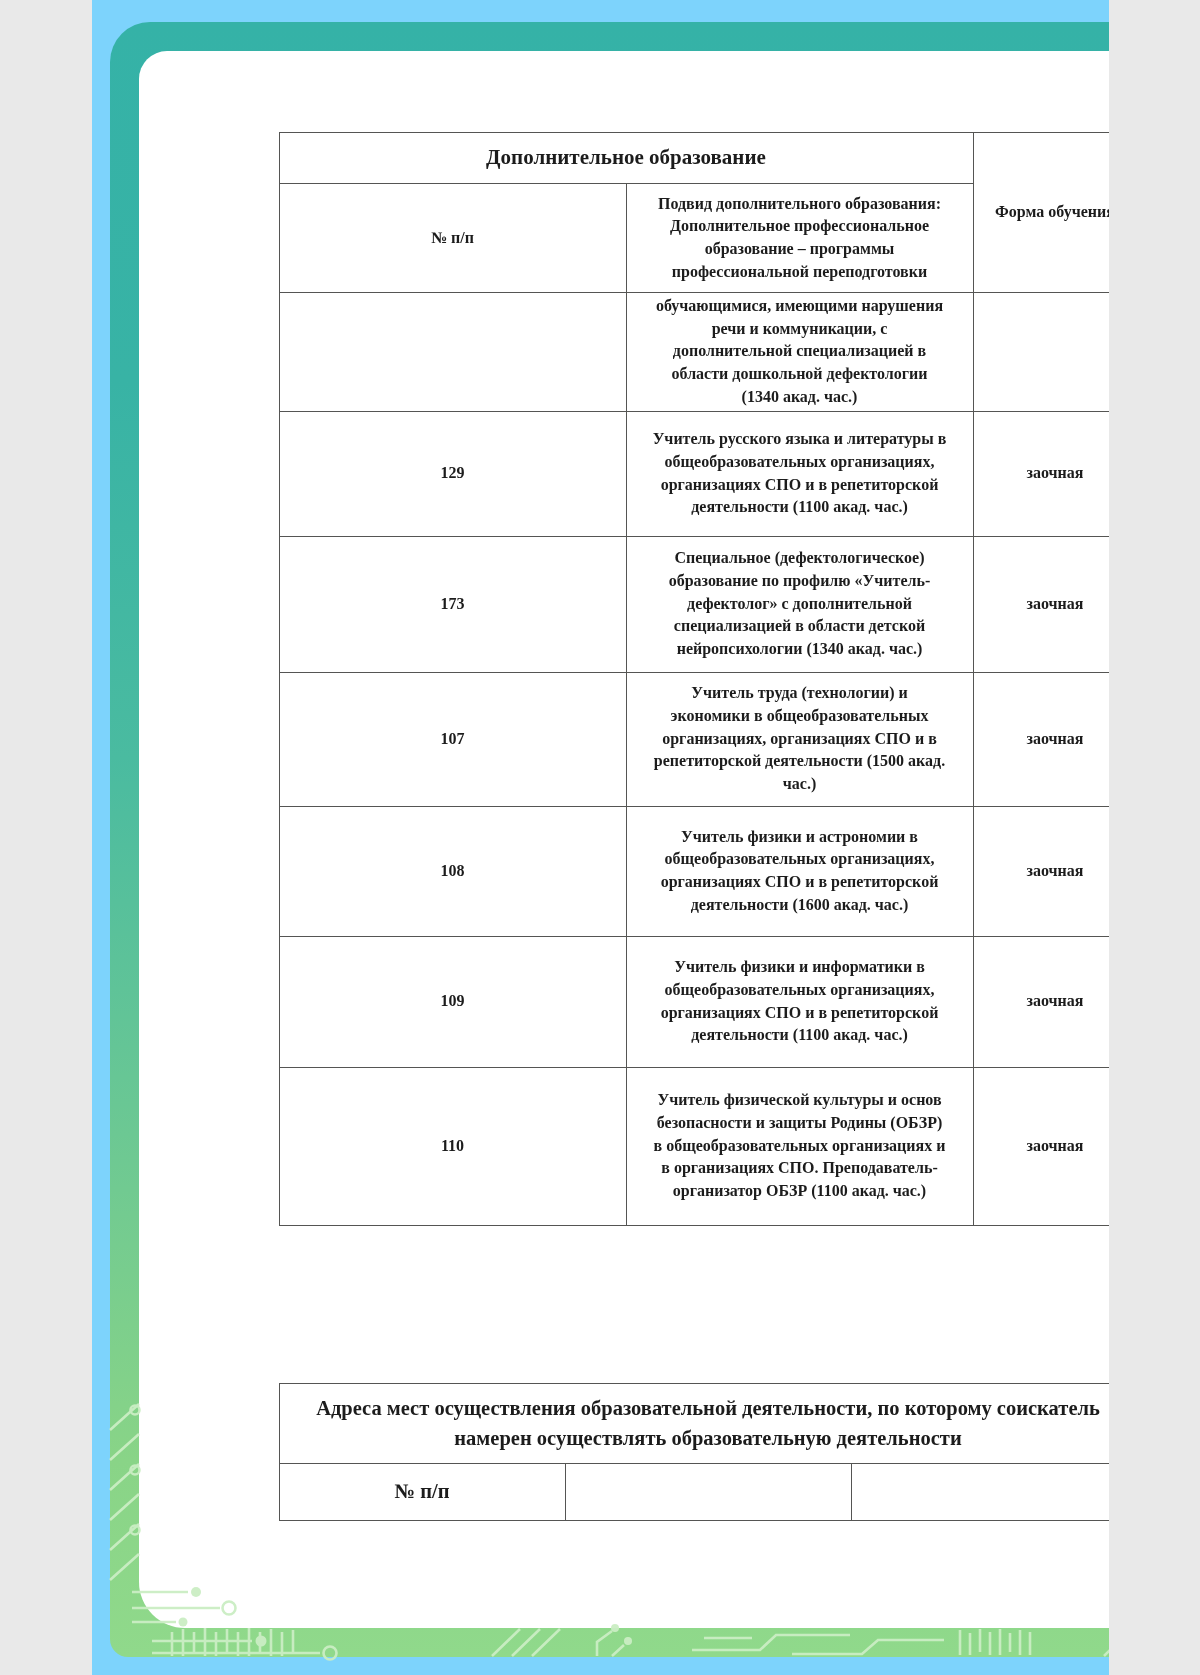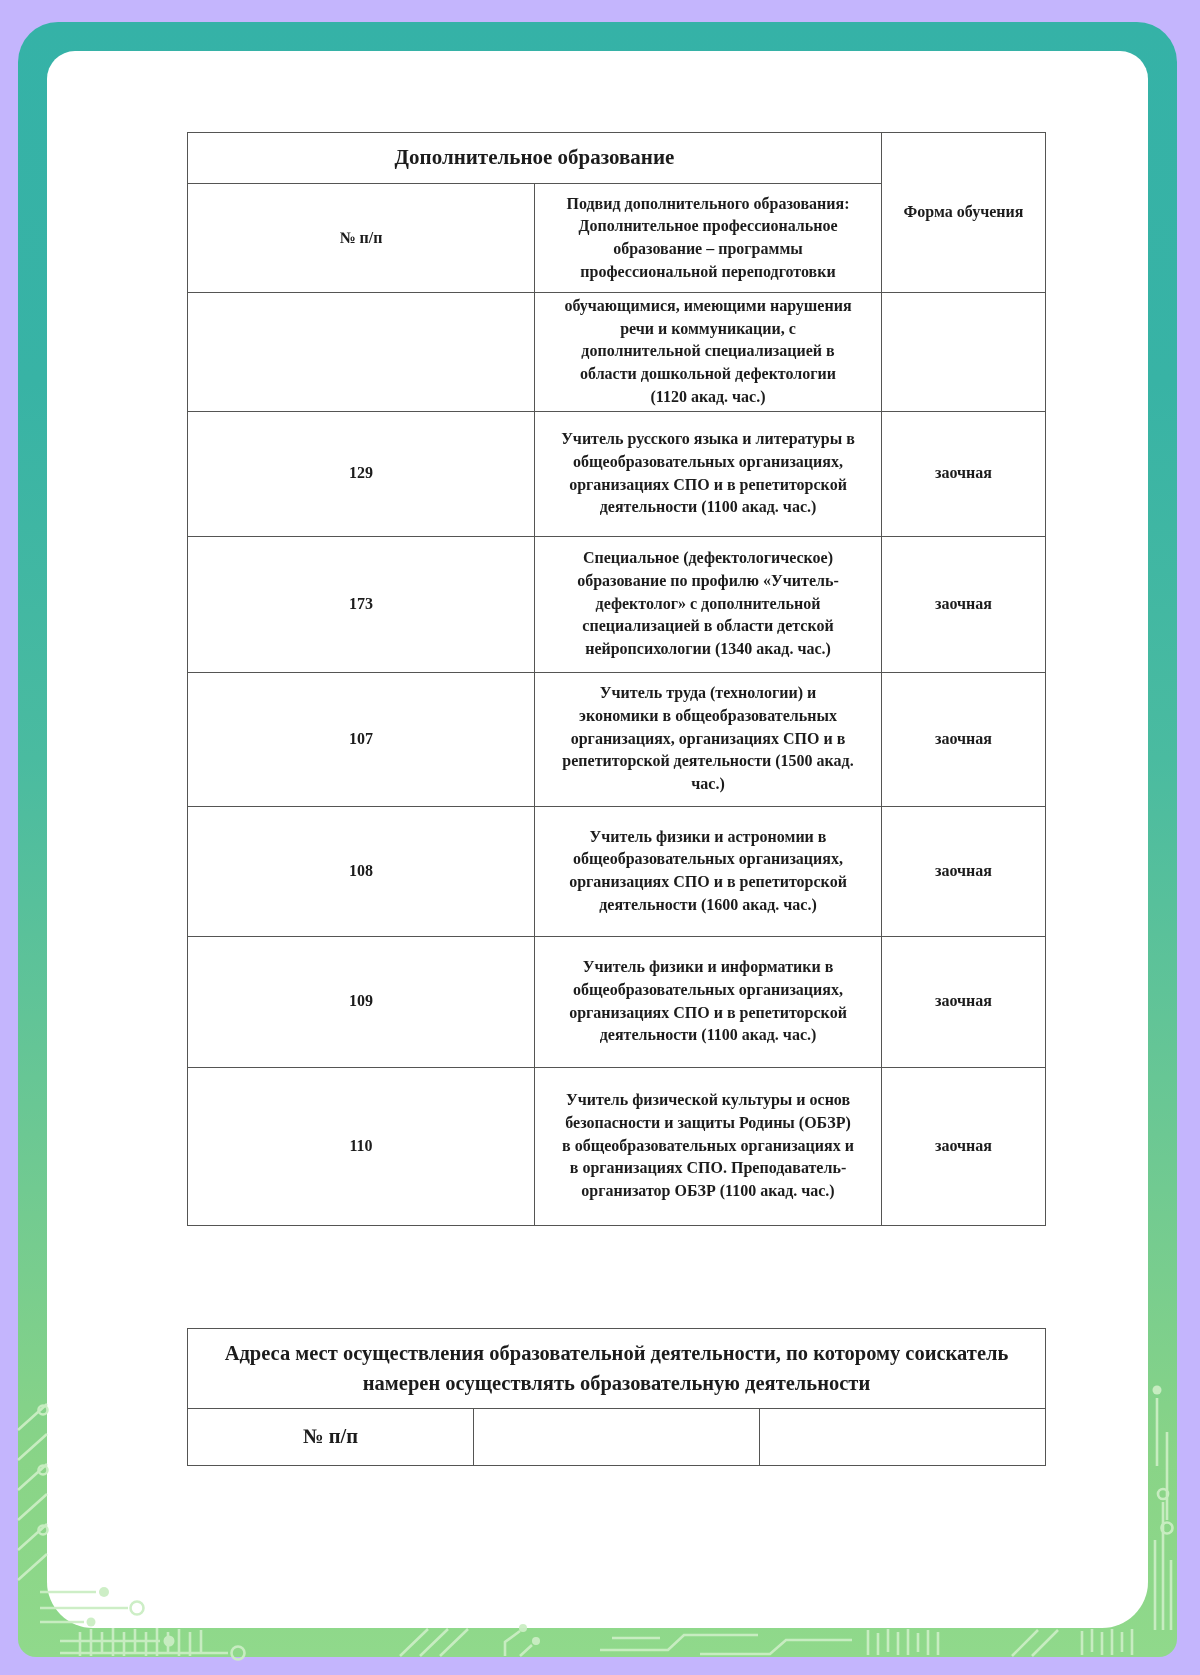--- a/index.html
+++ b/index.html
@@ -1,19 +1,19 @@
 <!DOCTYPE html>
 <html lang="ru"><head>
 <meta charset="utf-8">
 <style>
   html,body{margin:0;padding:0;background:#e9e9e9;}
   .page{
     position:relative;
-    width:1200px;height:1675px;
-    background:#c4b5fd;
+    width:1017px;height:1675px;
+    background:#7dd3fc;
     font-family:"Liberation Serif","DejaVu Serif",serif;
     color:#1c1c1c;
     overflow:hidden;
     margin:0 auto;
   }
   
   .frame{
     position:absolute;
     left:18px;top:22px;width:1159px;height:1635px;
     background:linear-gradient(180deg,#35b2a7 0%,#38b3a5 22%,#4abba0 45%,#6cc893 68%,#89d487 88%,#90d98b 100%);
@@ -52,21 +52,21 @@
   .t1 .title-cell{font-size:21px;}
   tr.r1{height:51px}
   tr.r2{height:109px}
   tr.r3{height:106px}
   tr.r4{height:125px}
   tr.r5{height:136px}
   tr.r6{height:134px}
   tr.r7{height:130px}
   tr.r8{height:131px}
   tr.r9{height:158px}
-  .t2{left:187px;top:1328px;width:859px;}
+  .t2{left:187px;top:1383px;width:859px;}
   .t2 td{font-size:20.5px;line-height:1.45;}
   .t2 .hrow{height:80px}
   .t2 .brow{height:57px}
   .t2 .c-num2{width:110px;padding:2px 6px;}
   .t2 .c-addr{width:580px;}
   .t2 .c-last{width:169px;}
   .t2 .title-cell2{padding:2px 28px;}
 </style>
 </head>
 <body>
@@ -124,21 +124,21 @@
         <tr class="r1">
       <td class="title-cell" colspan="2">Дополнительное образование</td>
       <td class="c-form" rowspan="2">Форма обучения</td>
     </tr>
     <tr class="r2">
       <td class="c-num">№ п/п</td>
       <td class="c-prog">Подвид дополнительного образования: Дополнительное профессиональное образование – программы профессиональной переподготовки</td>
     </tr>
     <tr class="r3">
       <td class="c-num"></td>
-      <td class="c-prog">обучающимися, имеющими нарушения речи и коммуникации, с дополнительной специализацией в области дошкольной дефектологии (1120 акад. час.)</td>
+      <td class="c-prog">обучающимися, имеющими нарушения речи и коммуникации, с дополнительной специализацией в области дошкольной дефектологии (1340 акад. час.)</td>
       <td class="c-form"></td>
     </tr>
     <tr class="r4">
       <td class="c-num">129</td>
       <td class="c-prog">Учитель русского языка и литературы в общеобразовательных организациях, организациях СПО и в репетиторской деятельности (1100 акад. час.)</td>
       <td class="c-form">заочная</td>
     </tr>
     <tr class="r5">
       <td class="c-num">173</td>
       <td class="c-prog">Специальное (дефектологическое) образование по профилю «Учитель-дефектолог» с дополнительной специализацией в области детской нейропсихологии (1340 акад. час.)</td>

